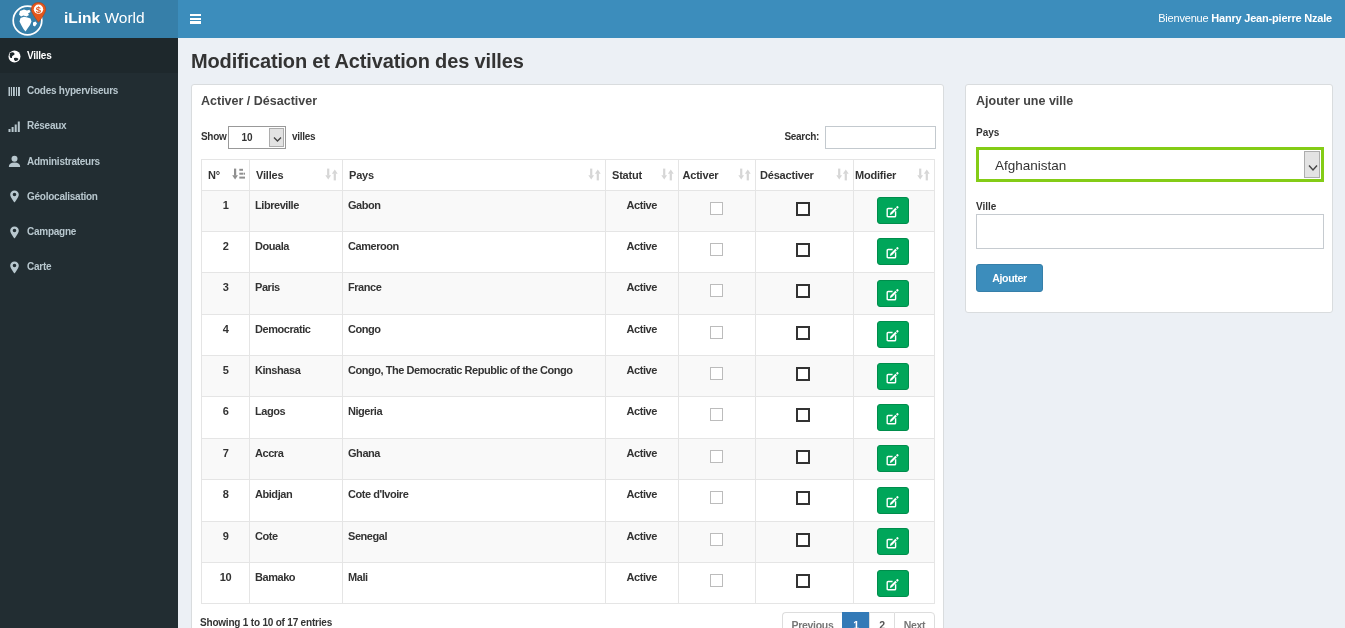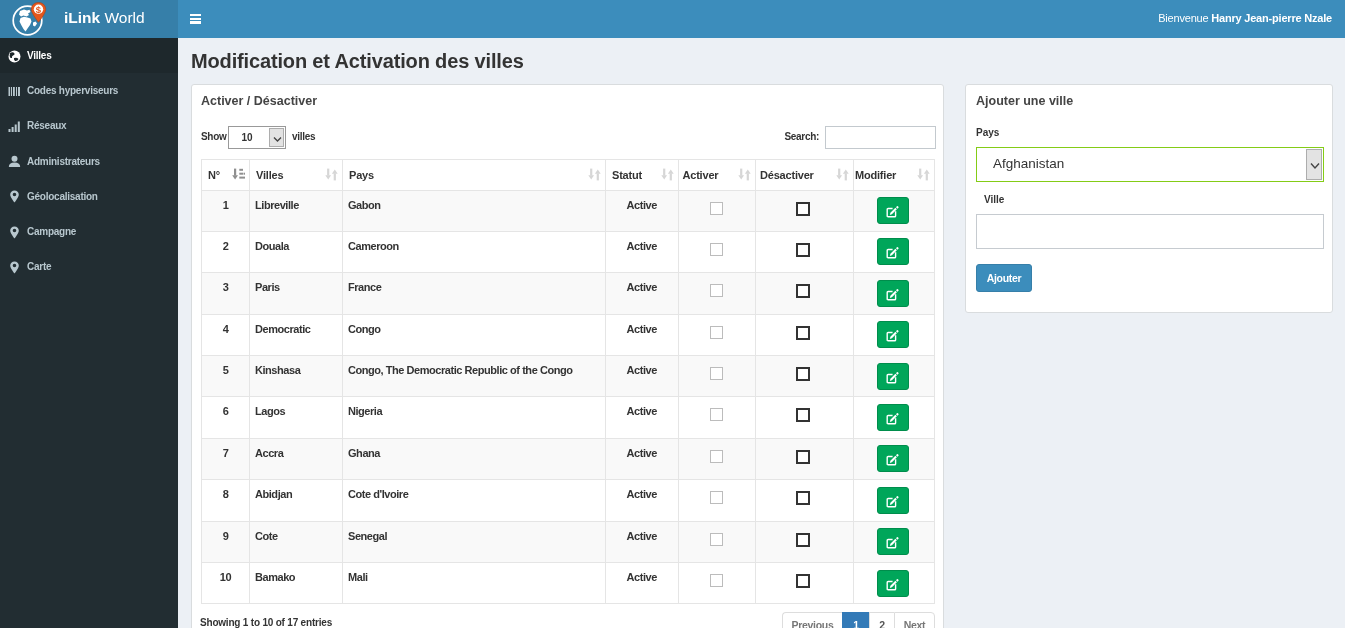--- a/index.html
+++ b/index.html
@@ -66,28 +66,28 @@
 .pager { position:absolute; left:590px; top:527px; height:50px; font-size:10.5px;
   letter-spacing:-0.3px; font-weight:bold; }
 .pager span { float:left; border:1px solid #ddd; border-right:none; background:#fff; height:50px;
   padding-top:6px; text-align:center; color:#777; }
 .pager span.pg1 { border-radius:4px 0 0 0; width:60px; }
 .pager span.cur { background:#337ab7; border-color:#337ab7; color:#fff; width:27px; }
 .pager span.pg2 { width:25px; color:#555; }
 .pager span.pg4 { border-radius:0 4px 0 0; width:41px; border-right:1px solid #ddd; }
 
 .flab { position:absolute; left:10px; font-size:10px; font-weight:bold; color:#333; }
-.fsel { position:absolute; left:10px; top:62px; width:348px; height:35px; border:1px solid #84cc16;
+.fsel { position:absolute; left:10px; top:62px; width:348px; height:35px; border:3px solid #84cc16;
   background:#fff; }
 .fsel .val { position:absolute; left:16px; top:7.5px; font-size:13.5px; color:#333; }
 .fsel .selbtn { width:16px; }
 .fsel .chev { left:3px; top:12px; }
 .finput { position:absolute; left:10px; top:129px; width:348px; height:35px; border:1px solid #c6cbd0;
   background:#fff; }
-.fbtn { position:absolute; left:10px; top:179px; width:56px; height:28px; background:#3c8dbc;
+.fbtn { position:absolute; left:10px; top:179px; width:67px; height:28px; background:#3c8dbc;
   border:1px solid #367fa9; border-radius:3px; color:#fff; font-size:10.5px; letter-spacing:-0.3px;
   font-weight:bold; text-align:center; line-height:26px; }
 </style>
 </head>
 <body>
 
 <div class="navbar">
   <div class="logo">
     <svg width="40" height="38" viewBox="0 0 40 38" style="position:absolute;left:8px;top:1px">
       <circle cx="19.5" cy="19.5" r="14.3" fill="none" stroke="#fff" stroke-width="1.7"></circle>
@@ -402,16 +402,16 @@
   <div class="fsel">
       <div class="val">Afghanistan</div>
     <div class="selbtn">
         <div class="chev">
           <svg width="10" height="8" viewBox="0 0 10 8">
             <path d="M1 1.5 L5 6 L9 1.5" fill="none" stroke="#444" stroke-width="1.4"></path>
           </svg>
         </div>
       </div>
   </div>
-  <div class="flab" style="top:109px;margin-left:8px;">Ville</div>
+  <div class="flab" style="top:116px;">Ville</div>
   <div class="finput"></div>
   <div class="fbtn">Ajouter</div>
 </div>
 
 </body></html>

